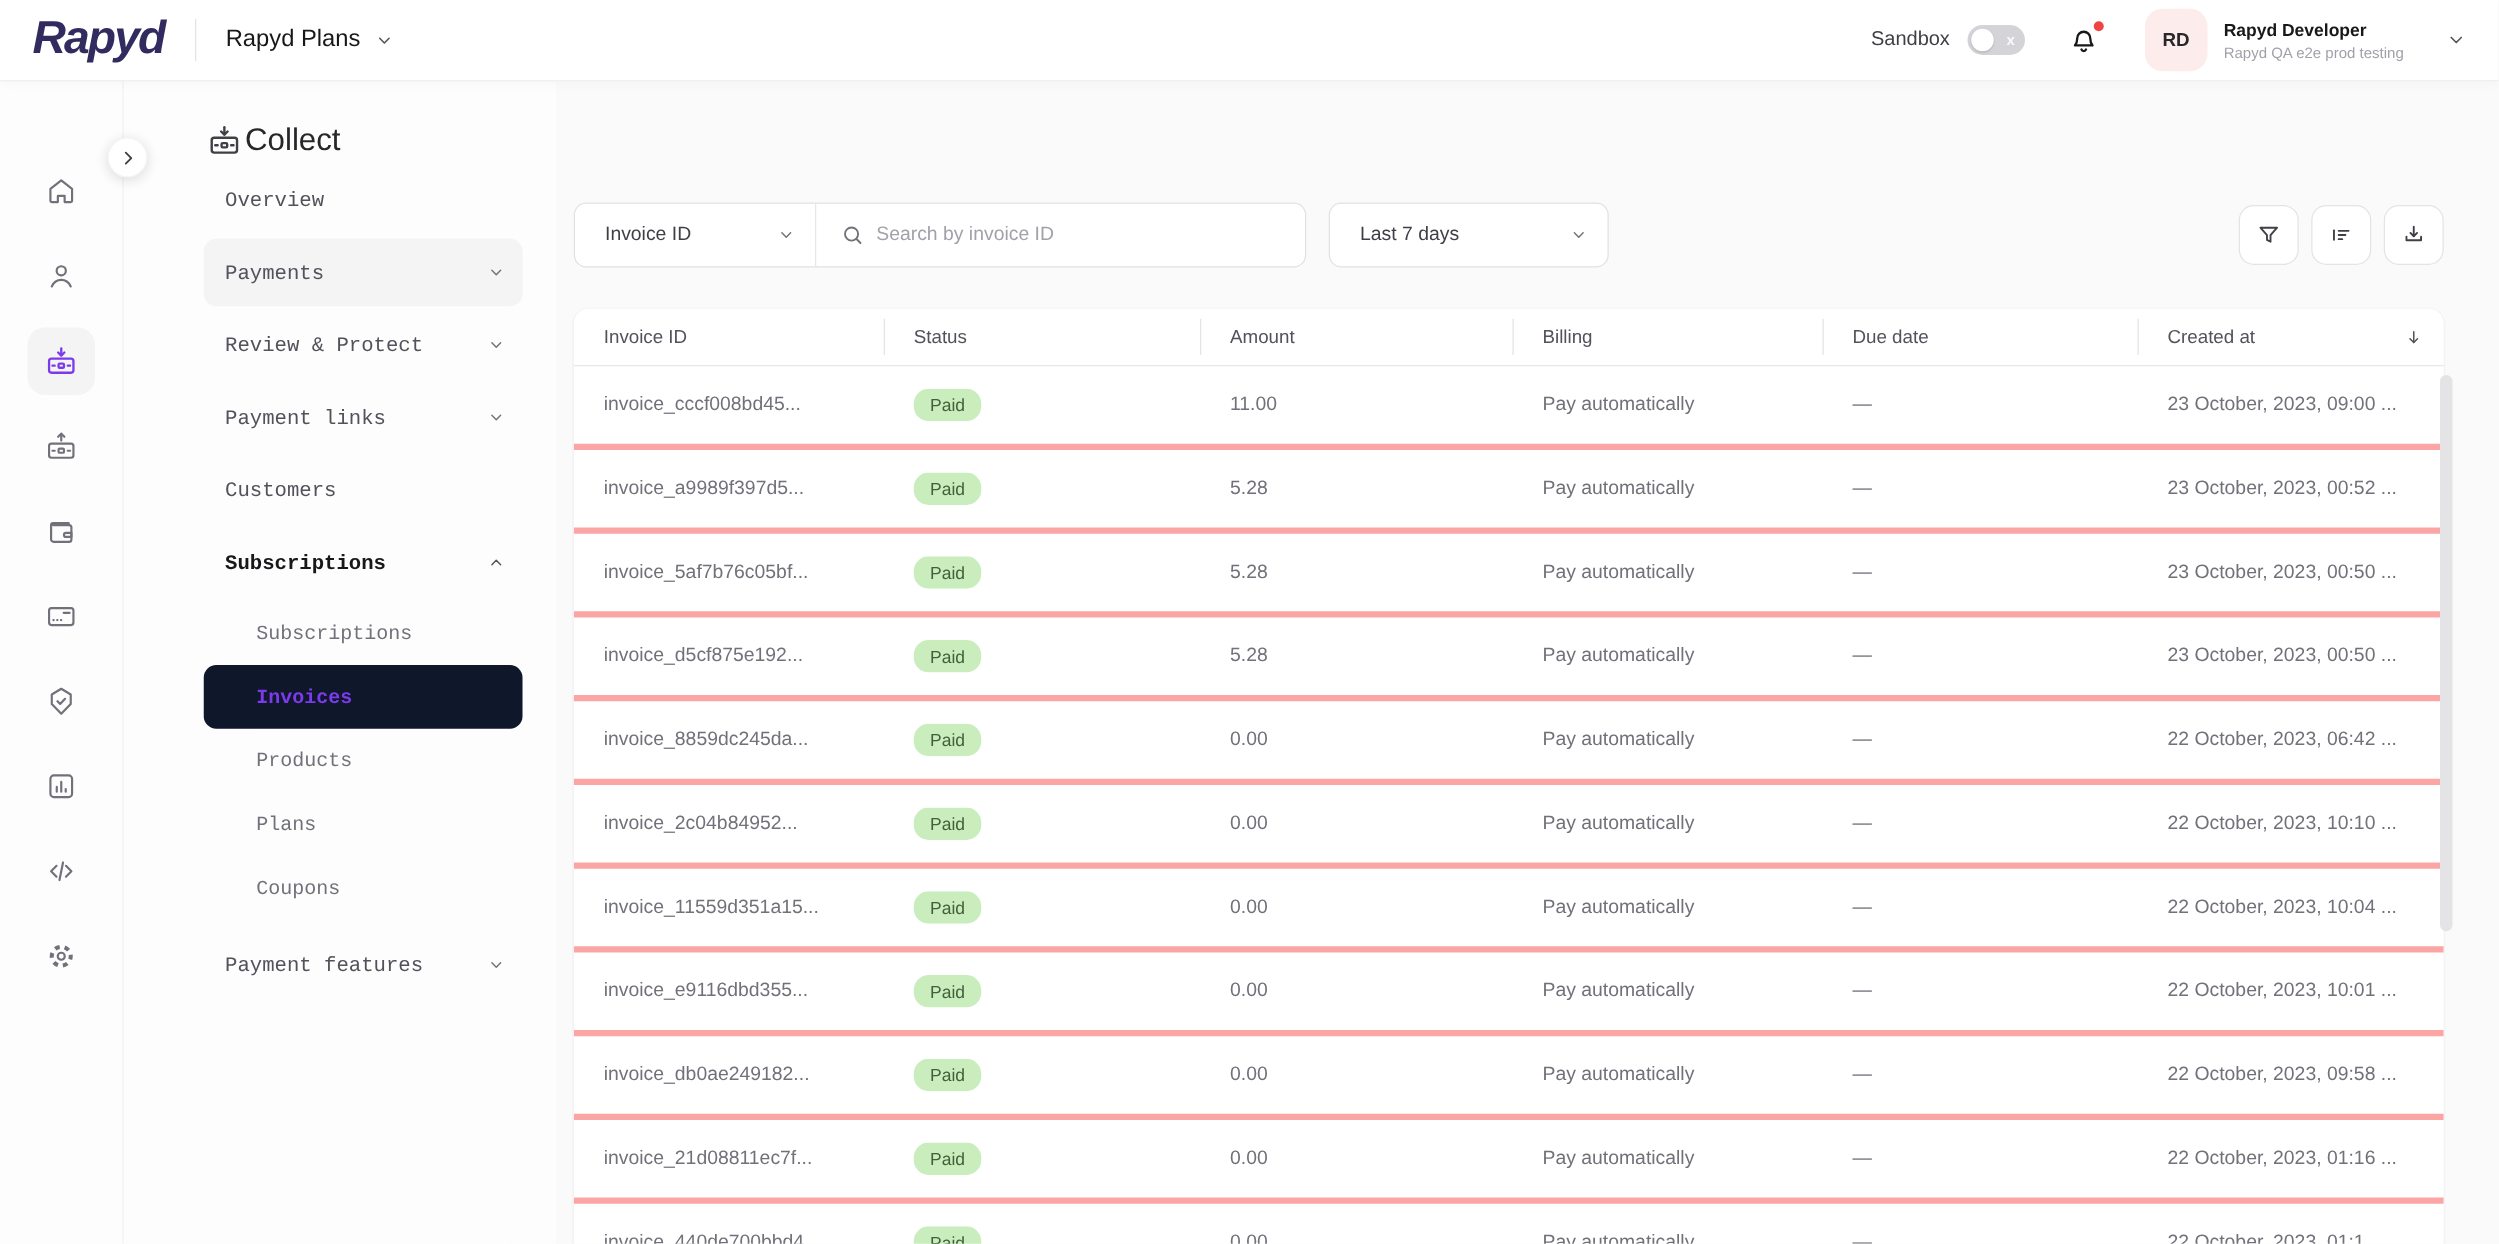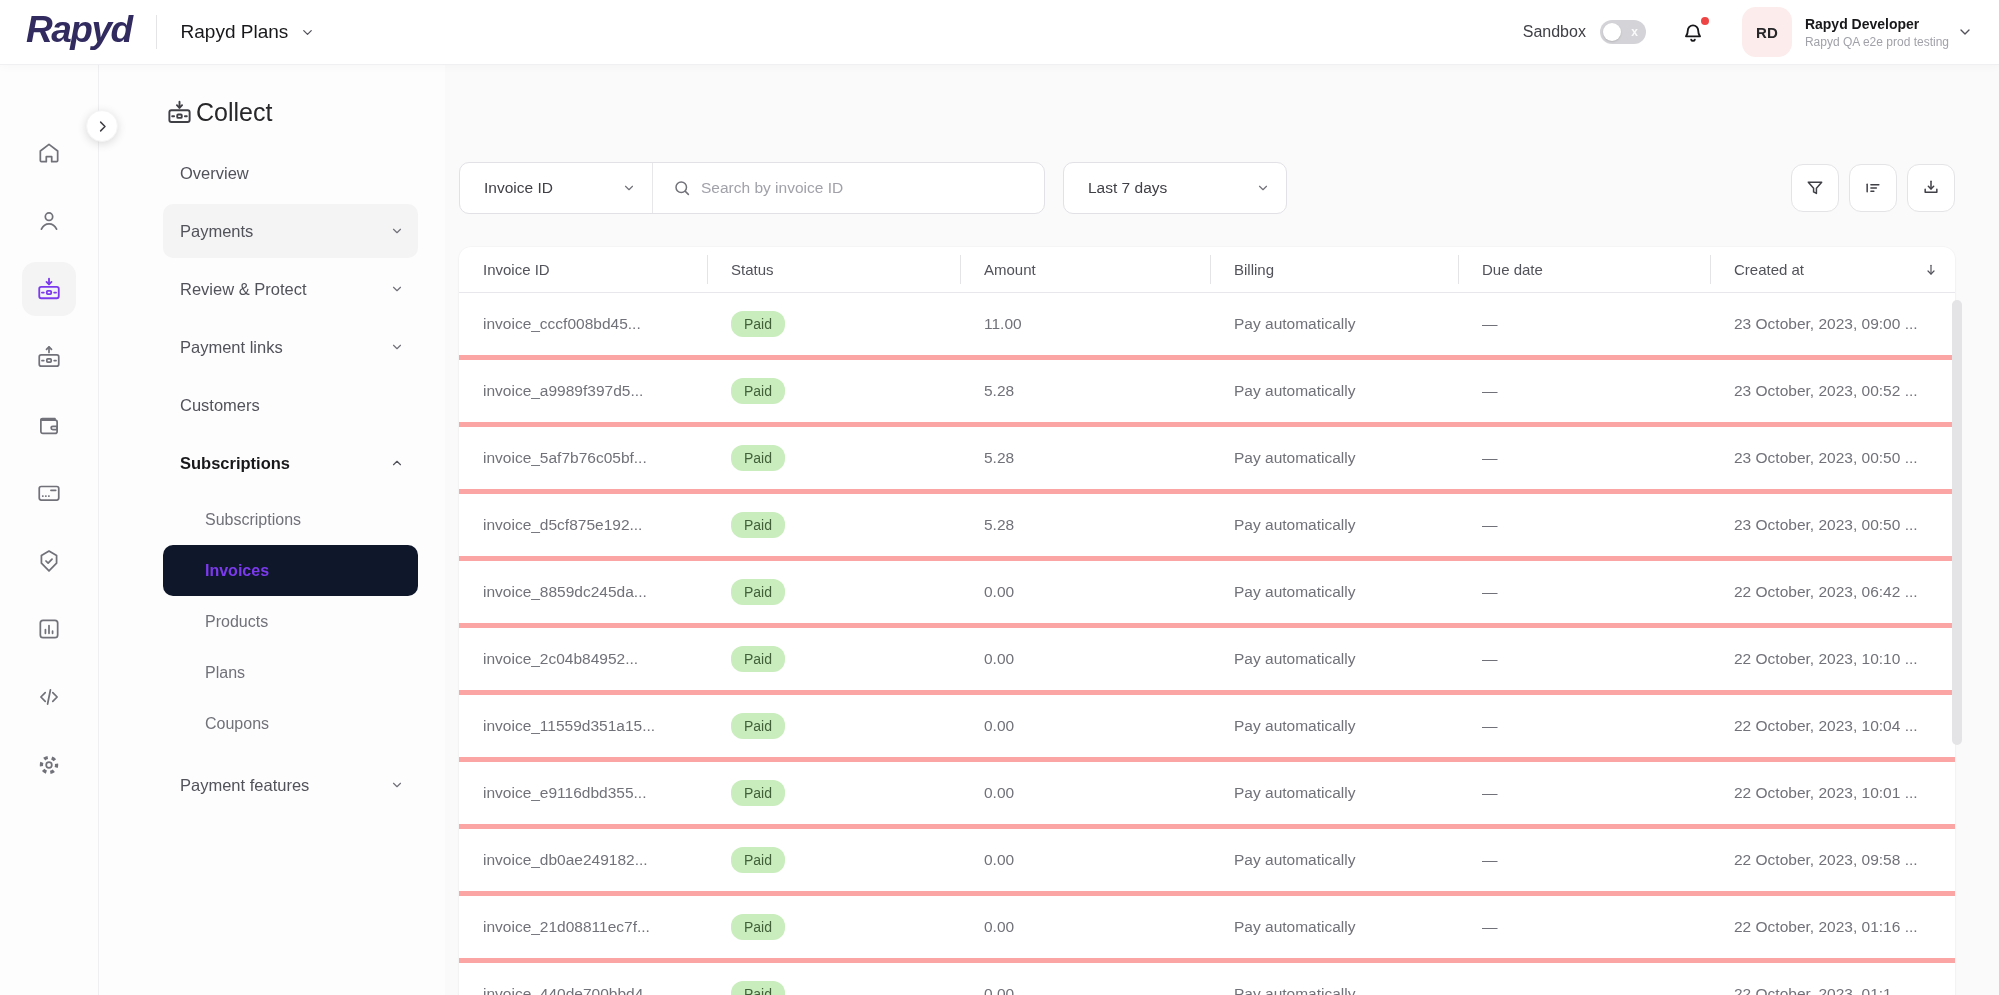--- a/index.html
+++ b/index.html
@@ -27,21 +27,21 @@
   .toggle .toggle-x { position:absolute; right:8px; top:3px; font-size:12px;
     line-height:18px; color:#fafafa; font-weight:700; }
   .bell-btn { position:relative; background:none; border:none; cursor:pointer;
     margin-left:34px; width:30px; height:30px; }
   .bell-dot { position:absolute; top:0px; right:1px; width:8px; height:8px;
     border-radius:50%; background:#ef4444; }
   .user-menu { display:flex; align-items:center; margin-left:32px; cursor:pointer; }
   .avatar { width:50px; height:50px; border-radius:14px; background:#fdecec;
     display:flex; align-items:center; justify-content:center; font-size:15px;
     font-weight:600; color:#27272a; }
-  .user-text { margin-left:13px; margin-right:8px; }
+  .user-text { margin-left:13px; margin-right:34px; }
   .user-name { font-size:14px; font-weight:700; color:#18181b; }
   .user-org { font-size:12px; color:#a1a1aa; margin-top:3px; }
 
   
   .shell { position:relative; display:flex; height:931px; }
 
   .rail { width:99px; background:#fdfdfe; border-right:1px solid #efeff1;
     display:flex; flex-direction:column; align-items:center; padding-top:62px;
     flex-shrink:0; }
   .rail-item { width:54px; height:54px; margin-bottom:14px; border:none;
@@ -52,21 +52,21 @@
   .rail-item.active svg { stroke:#7c3aed; }
 
   .expand-btn { position:absolute; left:86px; top:46px; width:32px; height:32px;
     border-radius:50%; background:#fff; border:1px solid #f4f4f5; cursor:pointer;
     box-shadow:0 2px 10px rgba(0,0,0,.14); display:flex; align-items:center;
     justify-content:center; z-index:4; }
 
   .subnav { width:346px; background:#fdfdfe; flex-shrink:0; position:relative; }
   .subnav-title { position:absolute; top:34px; left:67px; display:flex;
     align-items:center; gap:3px; font-size:25px; color:#27272a; font-weight:500; }
-  .subnav-list { position:absolute; top:82px; left:64px; width:255px; }
+  .subnav-list { position:absolute; top:69px; left:64px; width:255px;font-family:Liberation Mono, monospace; }
   .subnav-item { position:relative; height:54px; display:flex; align-items:center;
     font-size:16.5px; color:#52525b; padding-left:17px; border-radius:10px;
     cursor:pointer; margin-bottom:4px; }
   .subnav-item.hl { background:#f4f4f5; }
   .subnav-item.bold { font-weight:700; color:#18181b; }
   .subnav-item .chev { position:absolute; right:14px; }
   .subnav-subitem { position:relative; height:51px; display:flex;
     align-items:center; font-size:16px; color:#71717a; padding-left:42px;
     border-radius:10px; cursor:pointer; margin-bottom:0; }
   .subnav-subitem.active { background:#0f172a; color:#7c3aed; font-weight:700; }

